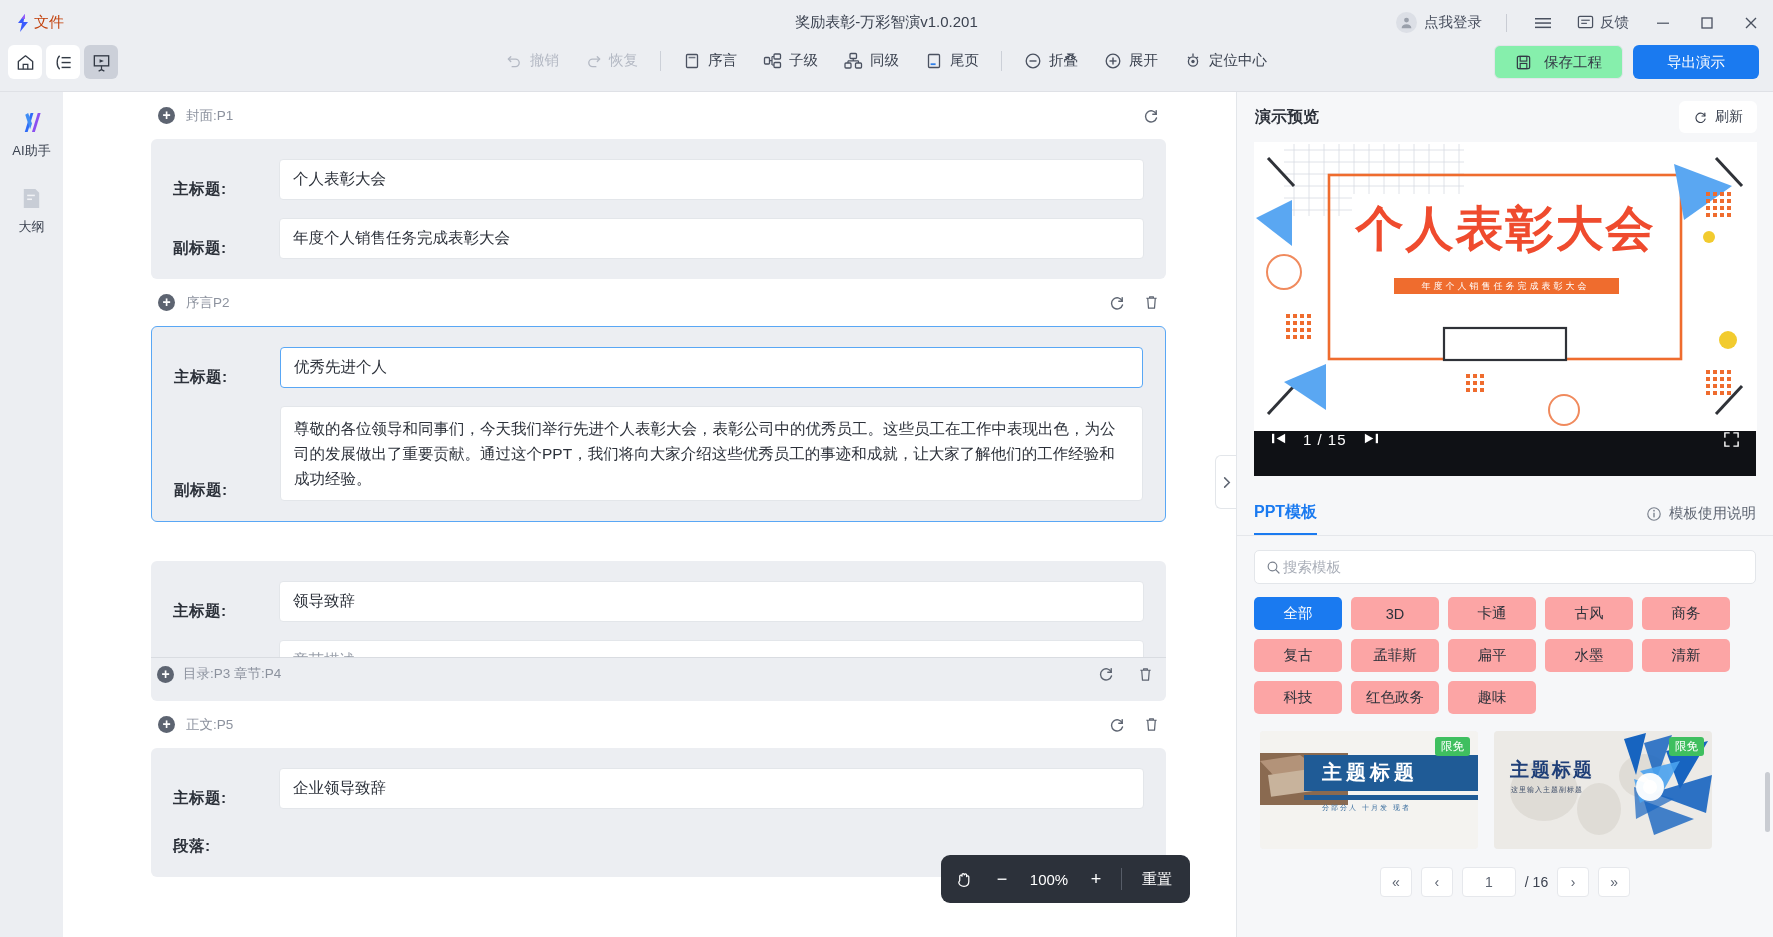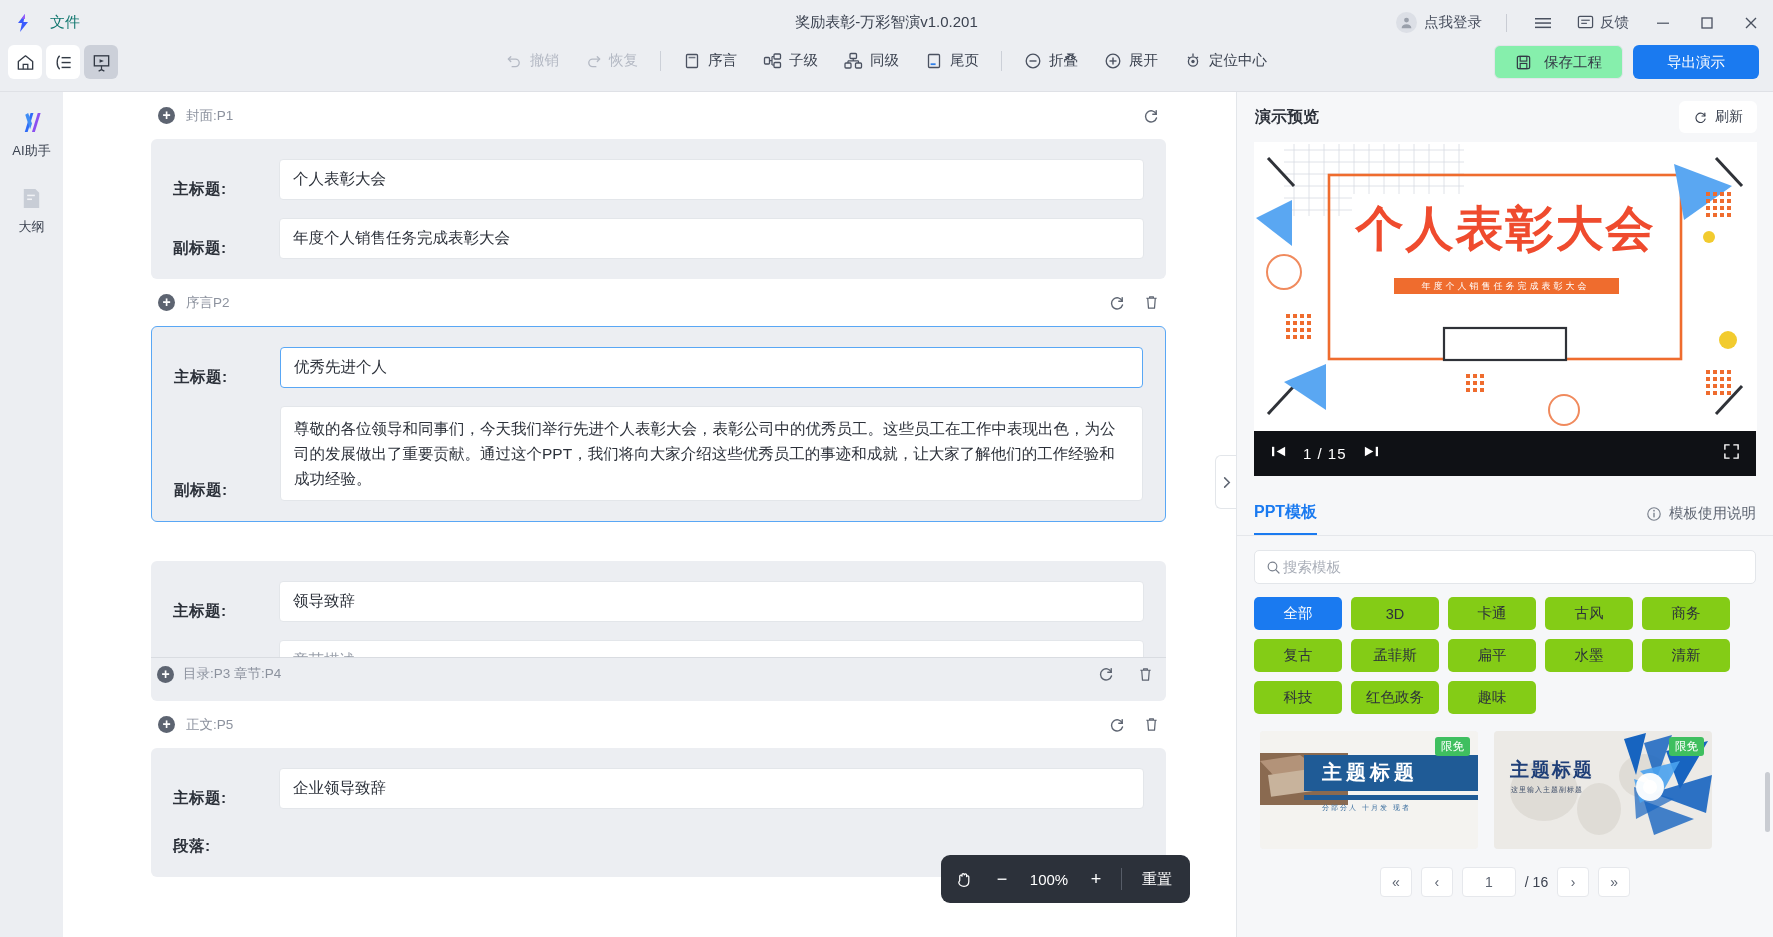--- a/index.html
+++ b/index.html
@@ -12,21 +12,21 @@
   }
   .app { position: relative; width: 1773px; height: 937px; background: #fff; }
 
   
   .titlebar {
     position: absolute; top: 0; left: 0; width: 1773px; height: 45px;
     background: #eceef2; display: flex; align-items: center;
   }
   .tb-logo { width: 22px; height: 22px; margin-left: 12px; position: relative; }
   .tb-logo svg { display:block; }
-  .tb-file { margin-left: 16px; font-size: 15px; color: #0f766e; }
+  .tb-file { font-size: 15px; color: #c2410c; }
   .tb-title {
     position: absolute; left: 0; right: 0; text-align: center;
     font-size: 15px; color: #3b4250; pointer-events: none;
   }
   .tb-right {
     margin-left: auto; display: flex; align-items: center; height: 45px;
   }
   .tb-login { display: flex; align-items: center; gap: 7px; font-size: 14.5px; color: #4a5160; padding: 0 10px; cursor: pointer;}
   .tb-avatar {
     width: 21px; height: 21px; border-radius: 50%; background: #dcdfe6;
@@ -174,21 +174,21 @@
     margin-left: auto; display: flex; align-items: center; gap: 7px;
     background: #fff; border-radius: 6px; padding: 7px 14px; font-size: 14px;
     color: #3b4250; cursor: pointer;
   }
   .preview-wrap { padding: 0 17px; }
   .preview {
     position: relative; width: 503px; height: 289px; background: #fff;
     overflow: hidden;
   }
   .pv-ctrl {
-    height: 45px; background: #0f1115; display: flex; align-items: center;
+    height: 45px; background: #0f1115; display: flex; 
     padding: 0 16px; color: #fff; gap: 14px;
   }
   .pv-page { font-size: 15px; letter-spacing: 1px; }
   .pv-fs { margin-left: auto; cursor: pointer; }
 
   .tabs-row {
     display: flex; align-items: center; padding: 16px 17px 0 17px;
     border-bottom: 1px solid #e5e7eb; margin: 10px 0 0 0;
   }
   .tab-active {
@@ -204,21 +204,21 @@
     border-radius: 5px; height: 34px; display: flex; align-items: center;
     gap: 2px; padding: 0 11px;
   }
   .search-box input {
     border: none; outline: none; font-size: 14.5px; color: #2c313a;
     flex: 1 1 auto; background: transparent; font-family: inherit;
   }
   .search-box input::placeholder { color: #a8adb7; }
   .chips { display: flex; flex-wrap: wrap; gap: 9px; padding: 13px 17px 0 17px; }
   .chip {
-    width: 88px; height: 33px; border-radius: 5px; background: #84cc16;
+    width: 88px; height: 33px; border-radius: 5px; background: #fca5a5;
     display: flex; align-items: center; justify-content: center;
     font-size: 14.5px; color: #2c313a; cursor: pointer;
   }
   .chip.active { background: #1a7af0; color: #fff; }
   .tpl-grid { display: flex; gap: 16px; padding: 17px 17px 0 23px; }
   .tpl {
     width: 218px; height: 118px; border-radius: 4px; position: relative;
     overflow: hidden; cursor: pointer; background: #f2f3f5;
   }
   .tpl-badge {

